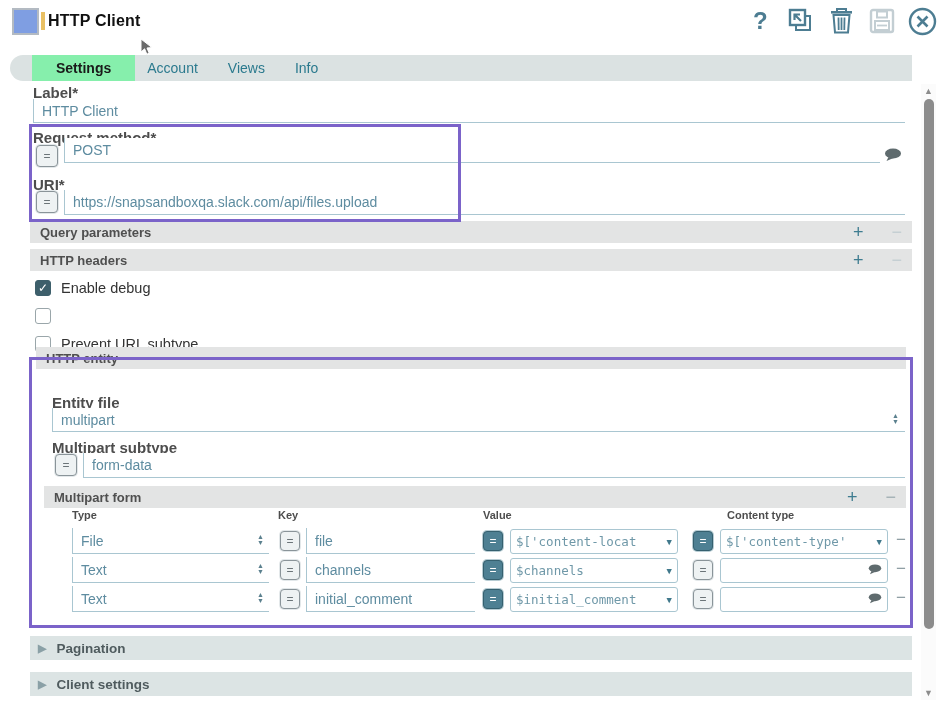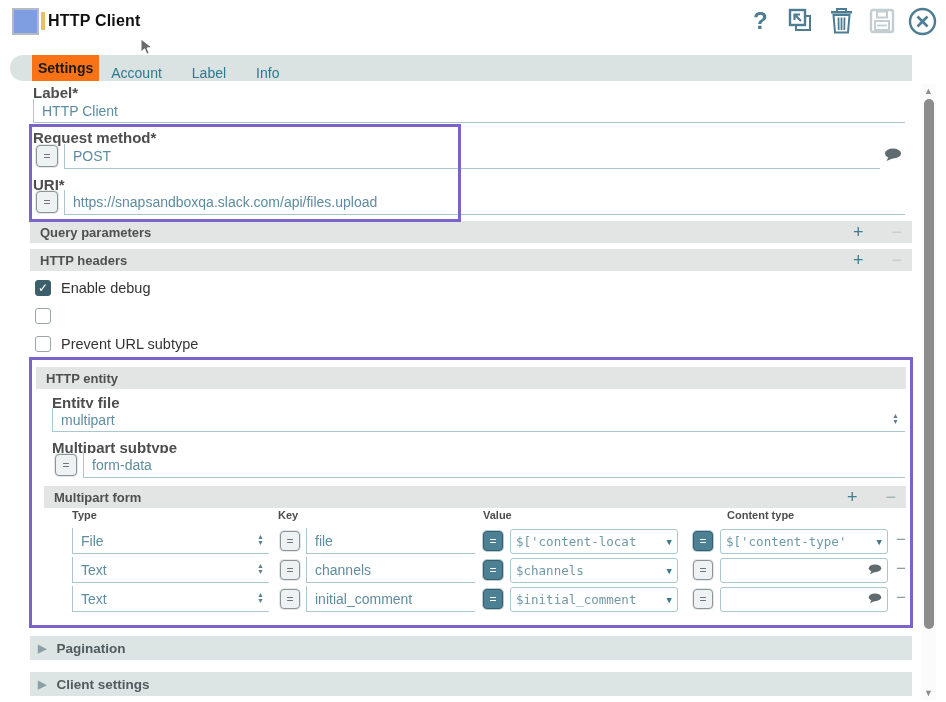--- a/index.html
+++ b/index.html
@@ -11,23 +11,23 @@
   
   .snap-icon { width:27px; height:27px; background:#7f9ee2; border:2px solid #b3bac2; }
   .snap-tab { width:4px; height:18px; background:#e9c063; }
   .dlg-title { font-size:16px; font-weight:bold; color:#111; letter-spacing:.2px; }
   .hicon { cursor:pointer; }
   .help-q { font-size:24px; font-weight:bold; color:#4d7d92; line-height:24px; }
 
   
   .tabstrip { display:flex; height:26px; align-items:stretch; }
   .tabcap { width:22px; background:#dbe2e2; border-radius:13px 0 0 13px; }
-  .tab-active { background:#f97316; color:#1a1a1a; font-weight:bold; font-size:14px;
-    display:flex; align-items:center; padding:0 6px; }
-  .tabrest { flex:1; background:#dbe2e2; display:flex; align-items:flex-end; }
+  .tab-active { background:#86efac; color:#1a1a1a; font-weight:bold; font-size:14px;
+    display:flex; align-items:center; padding:0 24px; }
+  .tabrest { flex:1; background:#dbe2e2; display:flex; align-items:center; }
   .tab { color:#2b7a8e; font-size:14px; margin-right:30px; cursor:pointer; }
   .tab:first-child { margin-left:12px; }
 
   
   .flabel { font-size:15px; font-weight:bold; color:#4d4d4d; }
   .ufield { border-left:1px solid #a9c6d1; border-bottom:1px solid #a9c6d1;
     display:flex; align-items:center; padding-left:8px; color:#5e8ca0; font-size:14px;
     background:#fff; white-space:nowrap; overflow:hidden; }
   .xfield { border:1px solid #a9c6d1; border-radius:3px; display:flex; align-items:center;
     padding:0 5px; color:#6f98a8; font-size:12.5px;
@@ -116,37 +116,37 @@
     <circle cx="14.5" cy="14.5" r="12.5" fill="none" stroke="#4d7d92" stroke-width="2.4"></circle>
     <path d="M9.5 9.5 L19.5 19.5 M19.5 9.5 L9.5 19.5" stroke="#4d7d92" stroke-width="2.6"></path>
   </svg>
 </div>
 
 <div class="abs tabstrip" style="left:10px; top:55px; width:902px;">
   <div class="tabcap"></div>
   <div class="tab-active">Settings</div>
   <div class="tabrest">
     <span class="tab">Account</span>
-    <span class="tab">Label</span>
+    <span class="tab">Views</span>
     <span class="tab">Info</span>
   </div>
 </div>
 
 <div class="abs" style="left:140px; top:38px; z-index:9;">
   <svg width="14" height="18" viewBox="0 0 14 18">
     <path d="M1 1 L1 14 L4.6 10.8 L6.8 16.2 L9.2 15.2 L7 10 L12 9.6 Z" fill="#6b6b6b" stroke="#ffffff" stroke-width="1"></path>
   </svg>
 </div>
 
 <div class="abs flabel" style="left:33px; top:84px;">Label*</div>
 <div class="abs ufield" style="left:33px; top:99px; width:872px; height:24px;">HTTP Client</div>
 
 <div class="abs flabel" style="left:33px; top:129px;">Request method*</div>
 <div class="abs eq" style="left:36px; top:145px;">=</div>
-<div class="abs ufield" style="left:64px; top:144px; width:816px; height:25px;">POST</div>
+<div class="abs ufield" style="left:64px; top:138px; width:816px; height:25px;">POST</div>
 <div class="abs bubble" style="left:884px; top:148px;">
   <svg width="18" height="14" viewBox="0 0 18 14">
     <ellipse cx="9" cy="5.5" rx="8" ry="5" fill="#5f6b6e"></ellipse>
     <path d="M4.5 9 L2.5 13 L9.5 10 Z" fill="#5f6b6e"></path>
   </svg>
 </div>
 
 <div class="abs flabel" style="left:33px; top:176px;">URI*</div>
 <div class="abs eq" style="left:36px; top:191px;">=</div>
 <div class="abs ufield" style="left:64px; top:190px; width:841px; height:25px;">https://snapsandboxqa.slack.com/api/files.upload</div>
@@ -171,21 +171,21 @@
   <div class="cblabel">Enable debug</div>
 </div>
 <div class="abs cbrow" style="left:35px; top:308px;">
   <div class="cbox"></div>
 </div>
 <div class="abs cbrow" style="left:35px; top:336px;">
   <div class="cbox"></div>
   <div class="cblabel">Prevent URL subtype</div>
 </div>
 
-<div class="abs sbar" style="left:36px; top:367px; width:870px; height:22px;">
+<div class="abs sbar" style="left:36px; top:347px; width:870px; height:22px;">
   <span>HTTP entity</span>
 </div>
 
 <div class="abs flabel" style="left:52px; top:394px;">Entity file</div>
 <div class="abs ufield" style="left:52px; top:408px; width:853px; height:24px;">
   <span>multipart</span>
   <span class="spinner" style="position:absolute; right:6px; top:5px;">
     <span>▲</span>
       <span>▼</span>
   </span>

